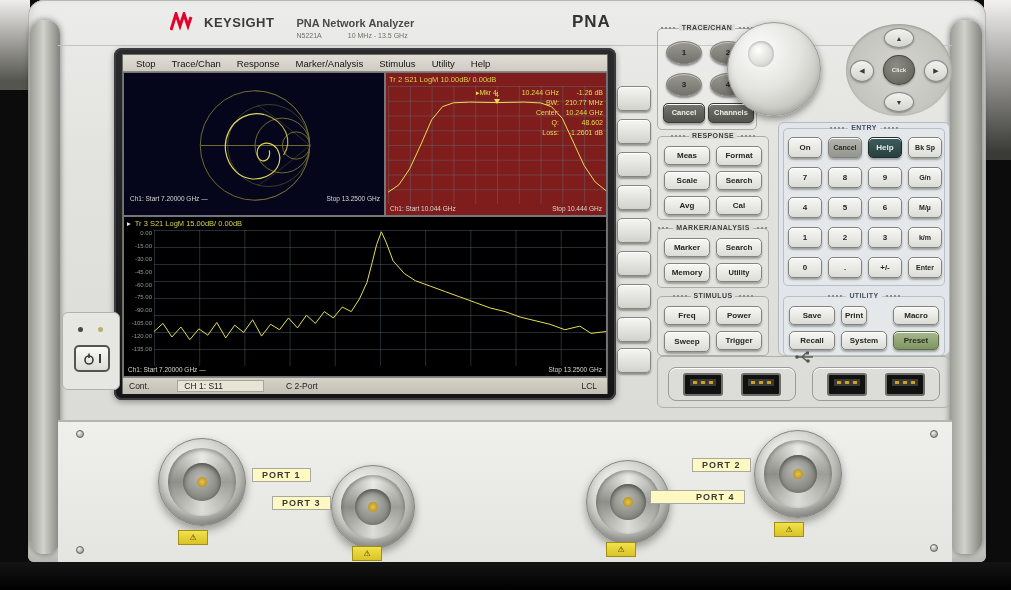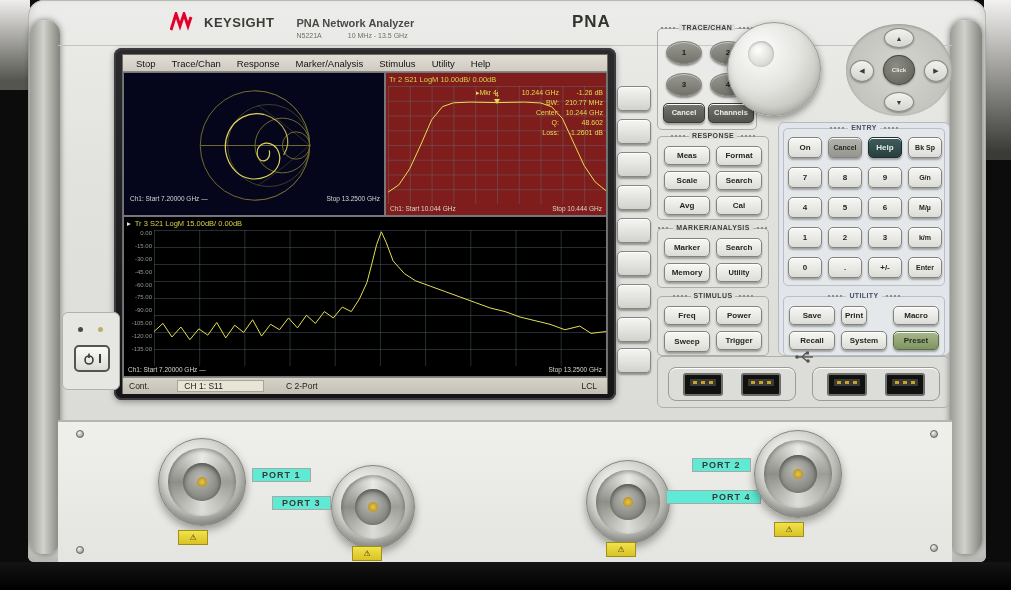--- a/index.html
+++ b/index.html
@@ -93,21 +93,21 @@
   .power-btn{position:absolute;left:11px;top:32px;width:36px;height:27px;background:linear-gradient(180deg,#fafaf8,#dcdcd7);border:2px solid #55554f;border-radius:5px;display:flex;align-items:center;justify-content:center;gap:4px;}
   .pwr-line{width:2px;height:9px;background:#3a3a34;}
 
   
   .bottom-panel{left:58px;top:420px;width:894px;height:142px;background:linear-gradient(180deg,#efefec,#e4e4e0);border-top:2px solid #b5b5b0;}
   .port{border-radius:50%;}
   .port-outer{background:radial-gradient(circle at 38% 32%,#fbfbf9,#c6c6c1 55%,#8f8f89);border:1px solid #84847e;box-shadow:0 4px 8px rgba(0,0,0,.35), inset 0 -5px 9px rgba(0,0,0,.25);}
   .port-mid{position:absolute;left:11%;top:11%;width:78%;height:78%;border-radius:50%;background:conic-gradient(#e9e9e6,#9e9e98,#dcdcd8,#8f8f89,#e9e9e6);box-shadow:inset 0 2px 4px rgba(0,0,0,.35);}
   .port-inner{position:absolute;left:28%;top:28%;width:44%;height:44%;border-radius:50%;background:radial-gradient(circle at 45% 40%,#b9b9b3,#6e6e68);box-shadow:inset 0 2px 5px rgba(0,0,0,.5);}
   .port-pin{position:absolute;left:44%;top:44%;width:12%;height:12%;border-radius:50%;background:radial-gradient(circle,#e8c74a,#a8821c);}
-  .port-tab{position:absolute;background:#5eead4;border:1px solid #a9a9a3;padding:1px 9px;font-size:9px;font-weight:bold;letter-spacing:1px;color:#3a3a34;white-space:nowrap;}
+  .port-tab{position:absolute;background:#fef9c3;border:1px solid #a9a9a3;padding:1px 9px;font-size:9px;font-weight:bold;letter-spacing:1px;color:#3a3a34;white-space:nowrap;}
   .sticker{position:absolute;width:30px;height:15px;background:linear-gradient(180deg,#f2e24c,#d9c327);border:1px solid #a08f12;display:flex;align-items:center;justify-content:center;font-size:8px;color:#332f08;line-height:1;}
   .screw{position:absolute;width:8px;height:8px;border-radius:50%;background:radial-gradient(circle at 35% 30%,#f4f4f2,#878781);border:1px solid #64645e;}
 
   .photo-bottom{left:0;top:562px;width:1011px;height:28px;background:linear-gradient(180deg,#141414,#000);}
 </style>
 </head>
 <body>
 
 <div id="photo">
   <div class="abs bg-tl"></div>
@@ -443,21 +443,21 @@
   <div class="port-tab" style="left:272px;top:496px;">PORT 3</div>
   <div class="sticker" style="left:352px;top:546px;">
       <span>⚠</span>
     </div>
 
   <div class="abs port port-outer" style="left:586px;top:460px;width:84px;height:84px;">
     <div class="port-mid"></div>
       <div class="port-inner"></div>
       <div class="port-pin"></div>
   </div>
-  <div class="port-tab" style="left:666px;top:490px;padding-left:45px;">PORT 4</div>
+  <div class="port-tab" style="left:650px;top:490px;padding-left:45px;">PORT 4</div>
   <div class="sticker" style="left:606px;top:542px;">
       <span>⚠</span>
     </div>
 
   <div class="abs port port-outer" style="left:754px;top:430px;width:88px;height:88px;">
     <div class="port-mid"></div>
       <div class="port-inner"></div>
       <div class="port-pin"></div>
   </div>
   <div class="port-tab" style="left:692px;top:458px;">PORT 2</div>

